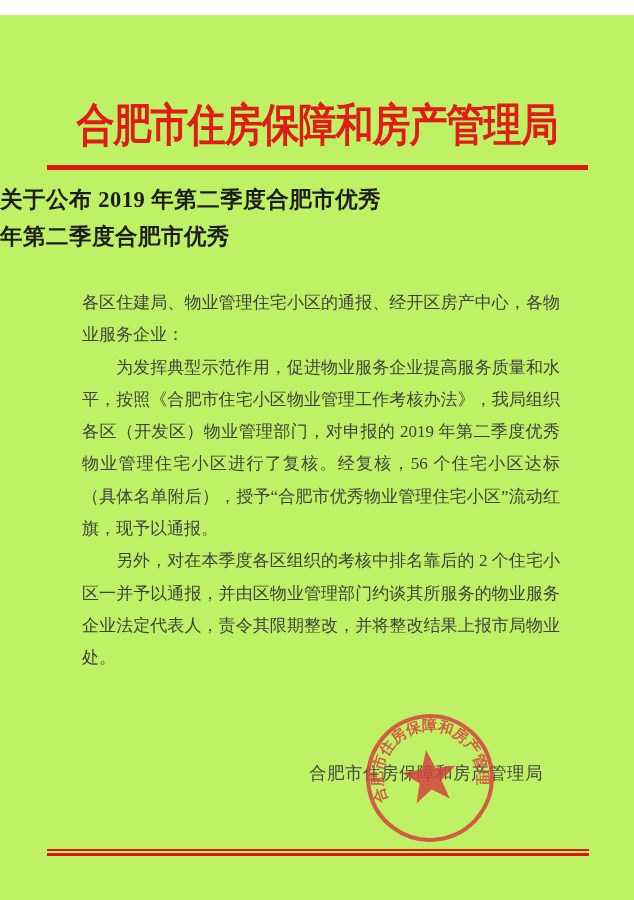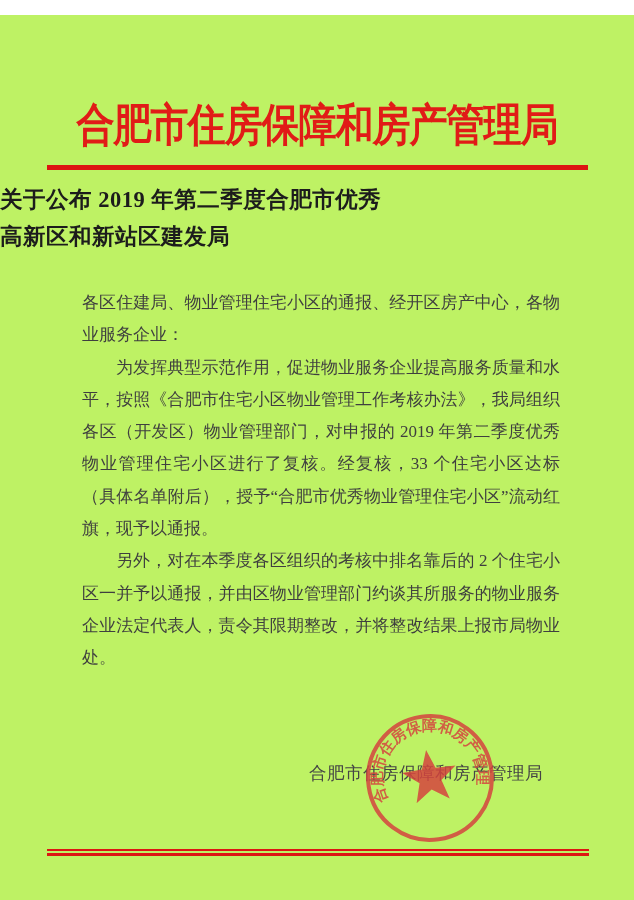--- a/index.html
+++ b/index.html
@@ -81,26 +81,26 @@
 <body>
 
 <div class="page">
 
   <div class="agency-header">合肥市住房保障和房产管理局</div>
 
   <div class="rule-top"></div>
 
   <div class="doc-title">
     <div>关于公布 2019 年第二季度合肥市优秀</div>
-    <div>高新区和新站区建发局</div>
+    <div>年第二季度合肥市优秀</div>
   </div>
 
   <div class="body-block">
     <p>各区住建局、物业管理住宅小区的通报、经开区房产中心，各物业服务企业：</p>
-    <p class="indent">为发挥典型示范作用，促进物业服务企业提高服务质量和水平，按照《合肥市住宅小区物业管理工作考核办法》，我局组织各区（开发区）物业管理部门，对申报的 2019 年第二季度优秀物业管理住宅小区进行了复核。经复核，33 个住宅小区达标（具体名单附后），授予“合肥市优秀物业管理住宅小区”流动红旗，现予以通报。</p>
+    <p class="indent">为发挥典型示范作用，促进物业服务企业提高服务质量和水平，按照《合肥市住宅小区物业管理工作考核办法》，我局组织各区（开发区）物业管理部门，对申报的 2019 年第二季度优秀物业管理住宅小区进行了复核。经复核，56 个住宅小区达标（具体名单附后），授予“合肥市优秀物业管理住宅小区”流动红旗，现予以通报。</p>
     <p class="indent">另外，对在本季度各区组织的考核中排名靠后的 2 个住宅小区一并予以通报，并由区物业管理部门约谈其所服务的物业服务企业法定代表人，责令其限期整改，并将整改结果上报市局物业处。</p>
   </div>
 
   <div class="attachments">
   </div>
 
   <div class="signature-agency">合肥市住房保障和房产管理局</div>
 
 
   <svg class="seal" viewBox="0 0 140 140" aria-hidden="true">

